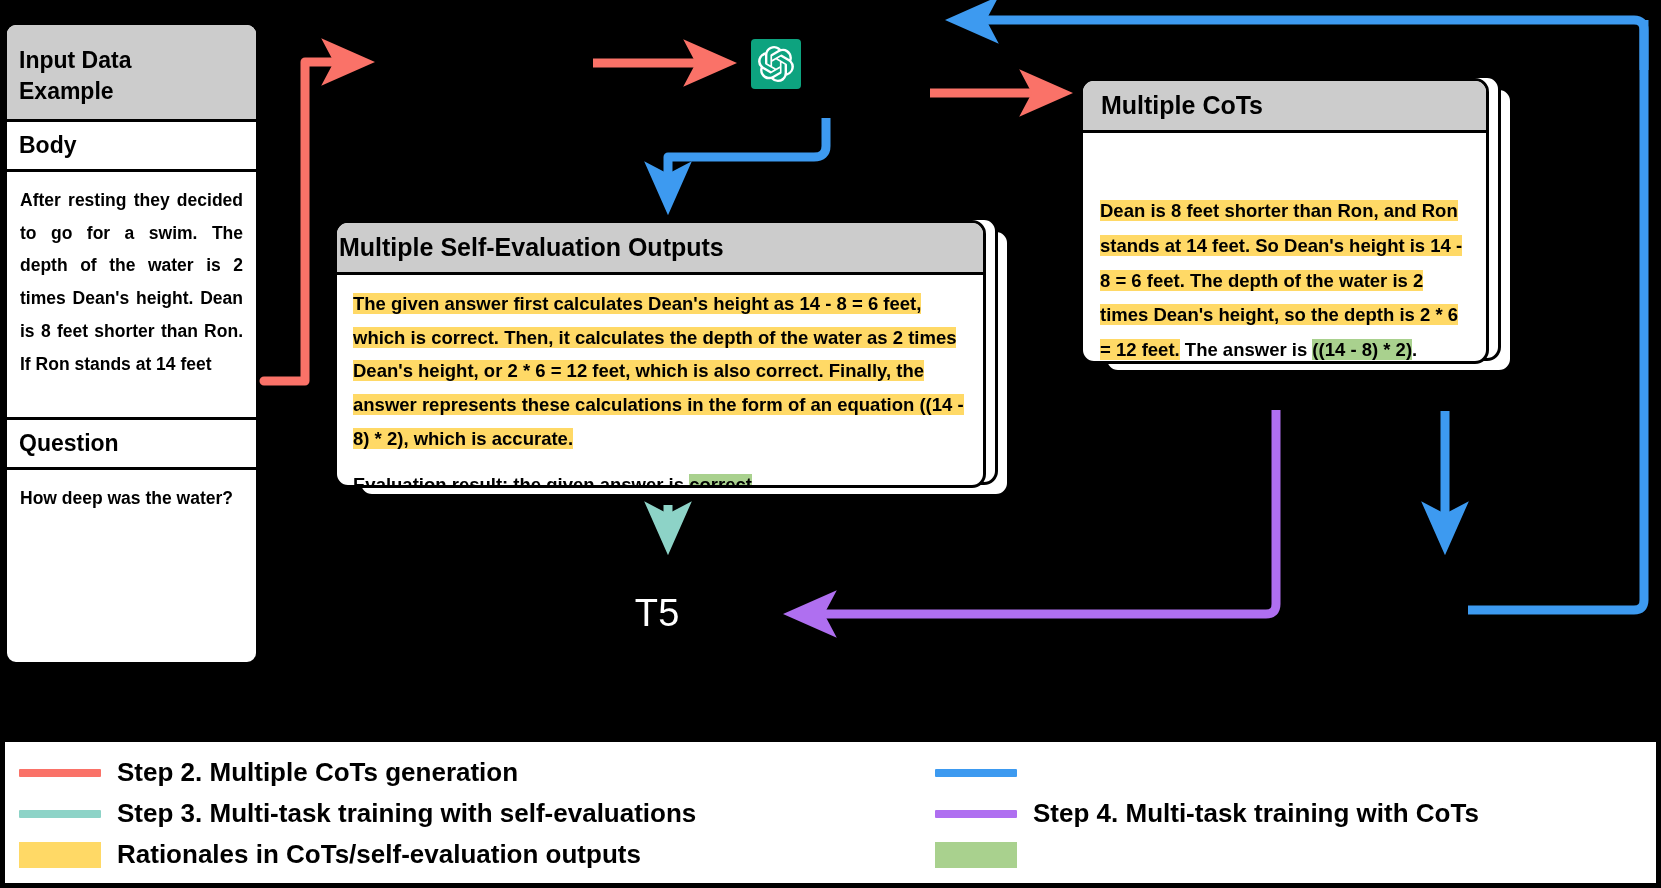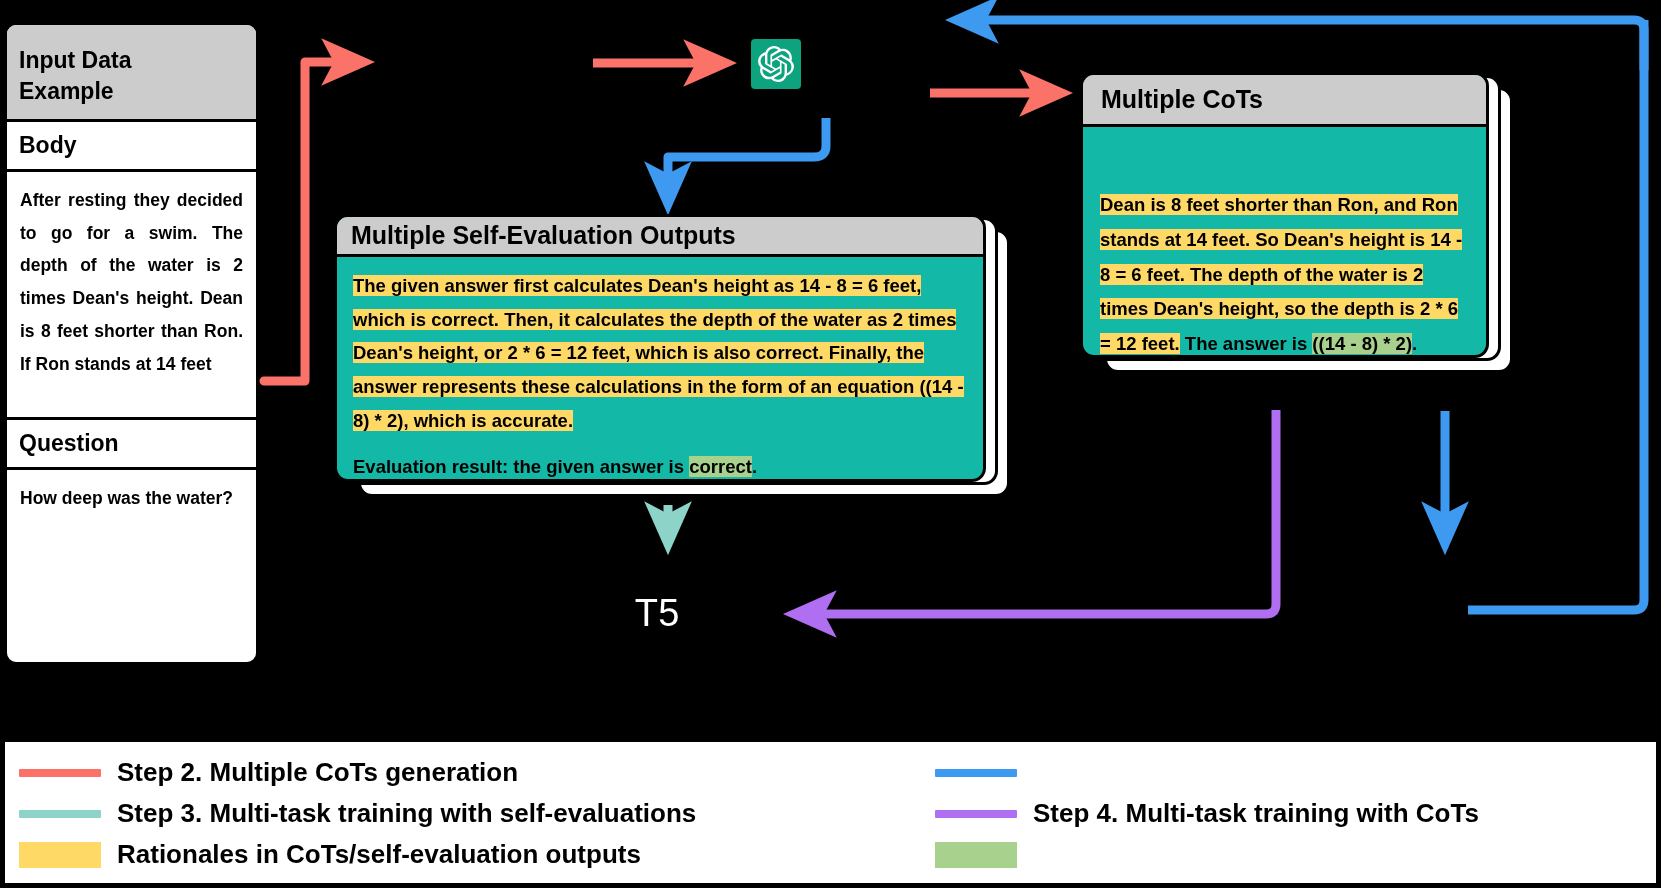--- a/index.html
+++ b/index.html
@@ -21,31 +21,31 @@
             text-align:justify;text-justify:inter-word;}
   .idc-text.noj{text-align:left;}
   .sec.body-sec{height:248px;}
   .sec.q-sec{height:94px;}
 
   
   .stack{position:absolute;}
   .stack .sheet{position:absolute;background:#fff;border:3px solid #000;border-radius:14px;box-sizing:border-box;}
   .stack .sheet.s3{left:24px;top:24px;}
   .stack .sheet.s2{left:12px;top:12px;}
-  .stack .front{position:absolute;left:0;top:9px;background:#14b8a6;border:3px solid #000;
+  .stack .front{position:absolute;left:0;top:15px;background:#ffffff;border:3px solid #000;
                 border-radius:14px;box-sizing:border-box;overflow:hidden;}
   .front .hd{background:#cccccc;border-bottom:3px solid #000;box-sizing:border-box;
              display:flex;align-items:center;font-weight:bold;color:#000;}
   .front .bd{box-sizing:border-box;color:#000;}
 
   
   #selfeval-stack{left:334px;top:205px;width:676px;height:292px;}
   #selfeval-stack .sheet{width:652px;height:268px;}
   #selfeval-stack .front{width:652px;height:268px;}
-  #selfeval-stack .hd{height:40px;padding:0 14px;font-size:25px;}
+  #selfeval-stack .hd{height:52px;padding:0 2px;font-size:25px;}
   #selfeval-stack .bd{padding:12px 16px 10px 16px;font-size:18.5px;font-weight:bold;line-height:1.82;}
 
   
   #cot-stack{left:1080px;top:63px;width:433px;height:310px;}
   #cot-stack .sheet{width:409px;height:286px;}
   #cot-stack .front{width:409px;height:286px;}
   #cot-stack .hd{height:52px;padding:0 18px;font-size:25px;}
   #cot-stack .bd{padding:13px 17px 10px 17px;font-size:18.5px;font-weight:bold;line-height:1.88;margin-top:48px;}
 
   .hl-y{background:#FFD966;box-decoration-break:clone;-webkit-box-decoration-break:clone;}

